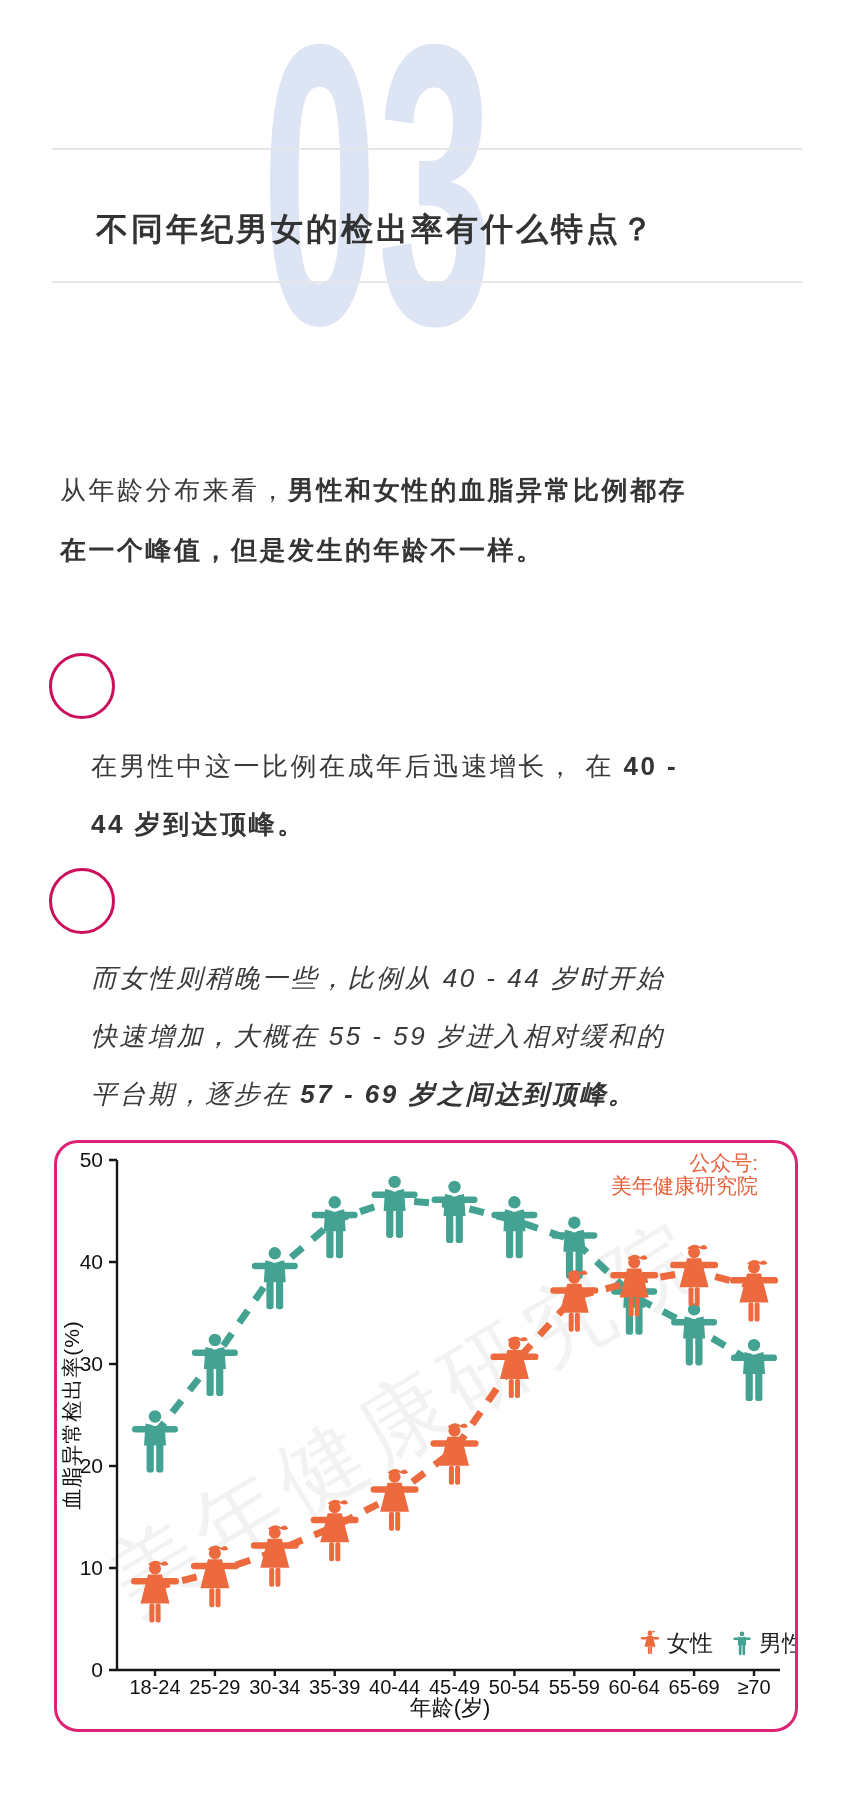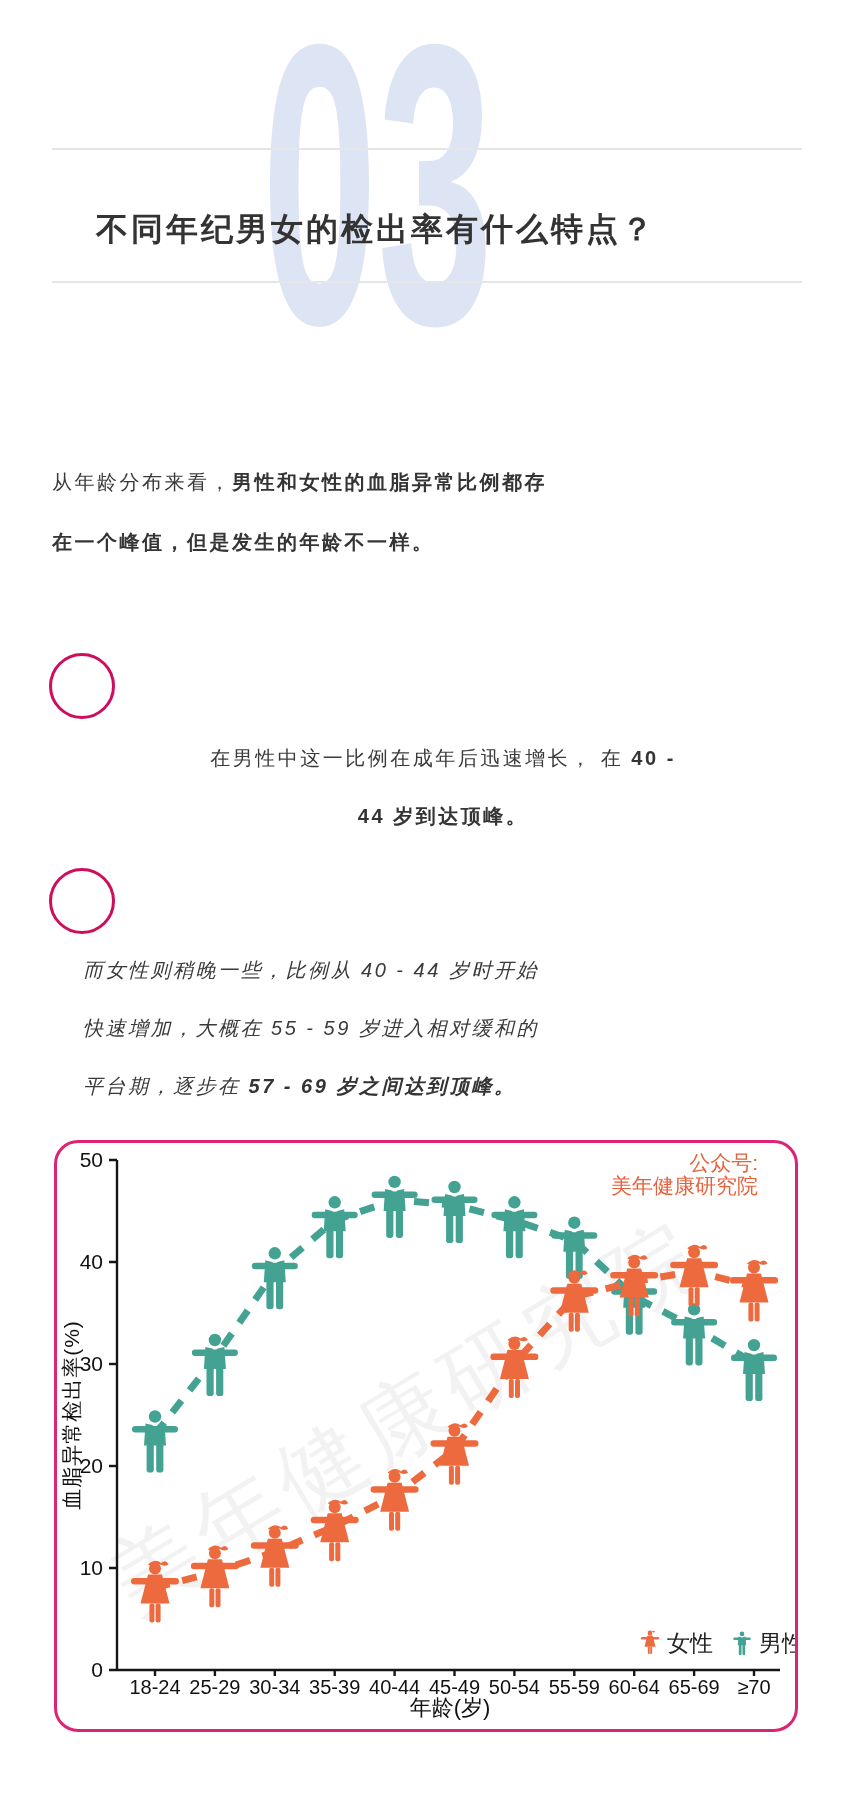--- a/index.html
+++ b/index.html
@@ -17,26 +17,26 @@
   }
   .num03 span{display:inline-block;transform:scaleX(0.52);transform-origin:center top;}
   .rule{position:absolute;left:52px;width:750px;height:2px;background:#e6e6e8;z-index:2;}
   .rule1{top:148px;}
   .rule2{top:281px;}
   .heading{
     position:absolute;left:80px;top:192px;margin:16px;z-index:3;
     font-size:32px;font-weight:700;letter-spacing:3px;color:#333;
   }
   .para{
-    position:absolute;margin:0;z-index:3;font-size:20px;letter-spacing:2.5px;
+    position:absolute;margin:8px;z-index:3;font-size:26px;letter-spacing:2.5px;
     line-height:60px;white-space:pre-line;color:#3a3a3a;
   }
   .para .b{font-weight:700;color:#343434;}
   .para1{left:52px;top:452px;width:740px;}
-  .para2{left:83px;top:729px;width:720px;line-height:58px;text-align:center;}
+  .para2{left:83px;top:729px;width:720px;line-height:58px;}
   .para3{left:83px;top:941px;width:720px;line-height:58px;font-style:italic;}
   .bullet{
     position:absolute;left:49px;width:66px;height:66px;box-sizing:border-box;
     border:3px solid #cc0e5c;border-radius:50%;background:#fff;z-index:3;
   }
   .bullet1{top:653px;}
   .bullet2{top:868px;}
   .chart-card{
     position:absolute;left:54px;top:1140px;width:744px;height:592px;
     box-sizing:border-box;border:3px solid #dd2374;border-radius:24px;

